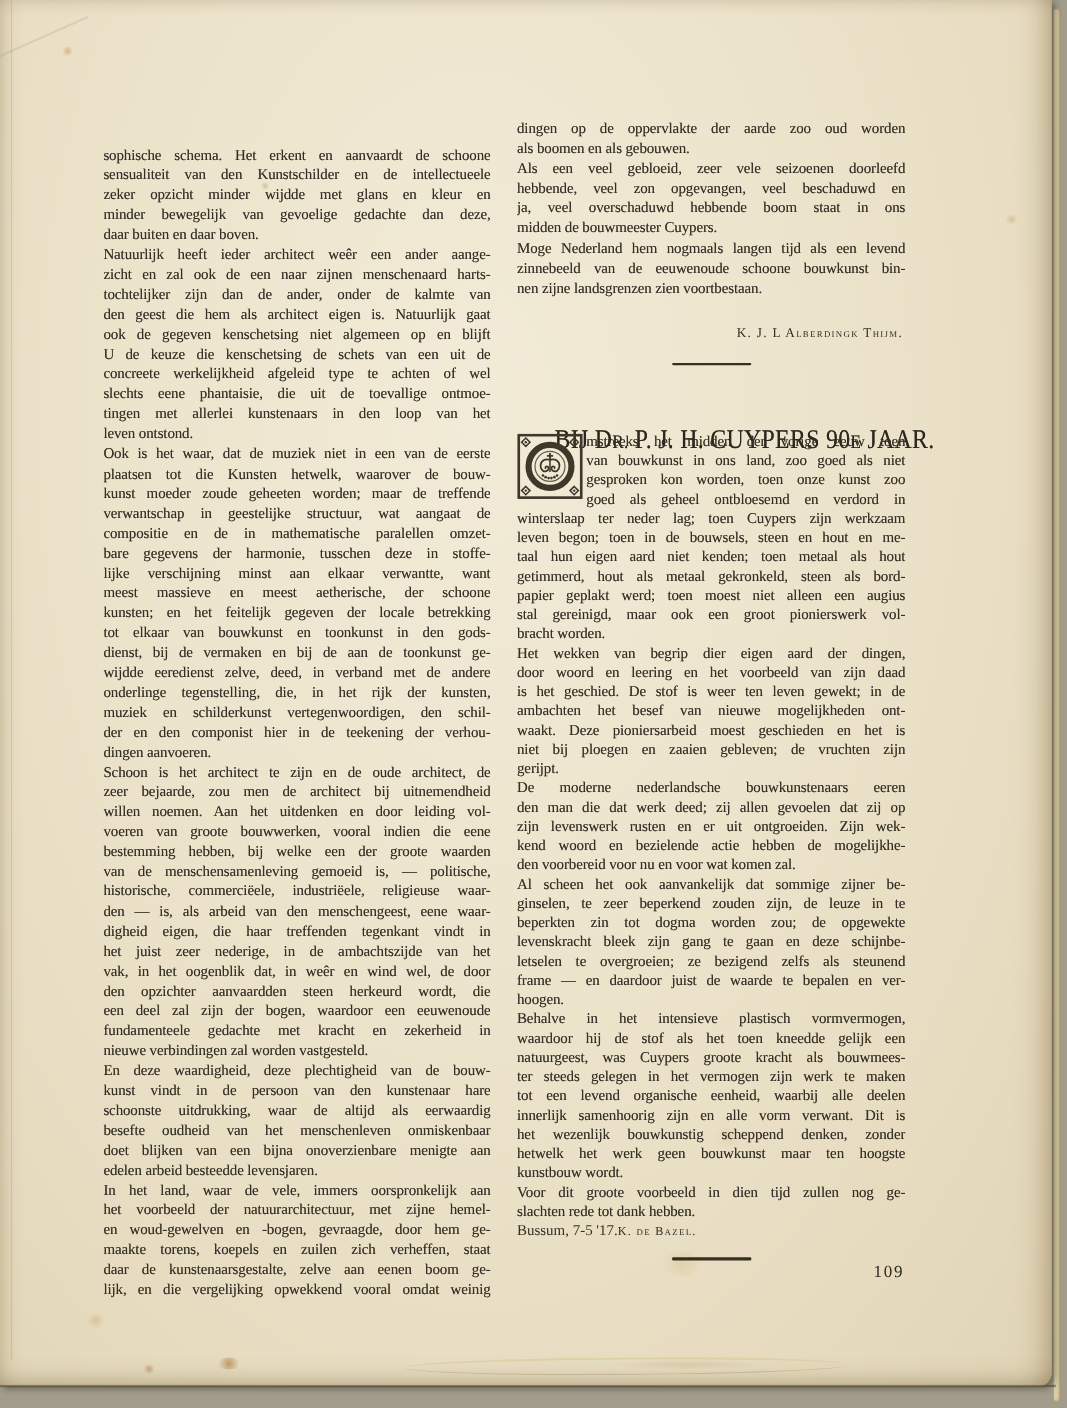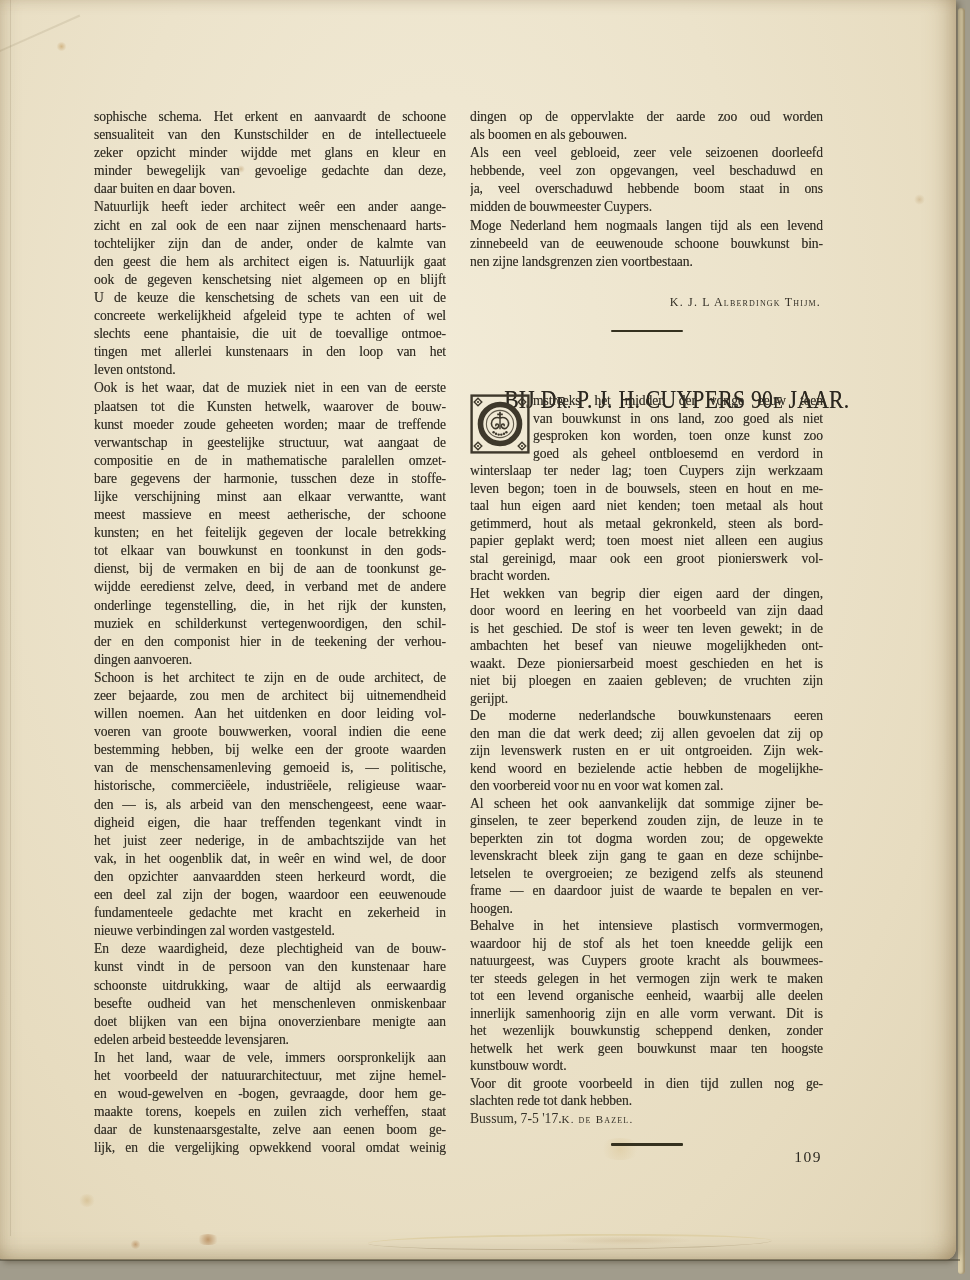--- a/index.html
+++ b/index.html
@@ -48,21 +48,21 @@
   .s4{left:196px;top:1234px;width:24px;height:11px;background:radial-gradient(circle,rgba(160,98,40,.55),rgba(160,98,40,0) 72%);}
   .s5{left:130px;top:1240px;width:11px;height:9px;background:radial-gradient(circle,rgba(160,98,40,.45),rgba(160,98,40,0) 70%);}
   .s6{left:598px;top:1138px;width:44px;height:22px;background:radial-gradient(circle,rgba(200,165,90,.22),rgba(200,165,90,0) 70%);}
   .s7{left:645px;top:1025px;width:34px;height:18px;background:radial-gradient(circle,rgba(200,165,90,.17),rgba(200,165,90,0) 70%);}
   .s8{left:914px;top:194px;width:11px;height:11px;background:radial-gradient(circle,rgba(170,130,70,.30),rgba(170,130,70,0) 70%);}
   .s9{left:560px;top:1236px;width:130px;height:9px;background:radial-gradient(ellipse,rgba(150,110,50,.14),rgba(150,110,50,0) 75%);}
   
   .col{
     position:absolute;top:108px;z-index:3;color:#332f26;
   }
-  .col-left{left:94px;width:352px;}
+  .col-left{left:94px;width:352px;margin-top:24px;}
   .col-right{left:470px;width:353px;}
   .line{
     font-size:13.6px;height:18.1px;line-height:18.1px;
     text-align:justify;text-align-last:justify;
     letter-spacing:-.1px;overflow:hidden;white-space:nowrap;
     text-shadow:0 0 .5px rgba(51,47,38,.55);
   }
   .line.pend{text-align-last:left;}
   .cuypers .line{height:17.5px;line-height:17.5px;}
   .line.indent{padding-left:63px;box-sizing:border-box;}

